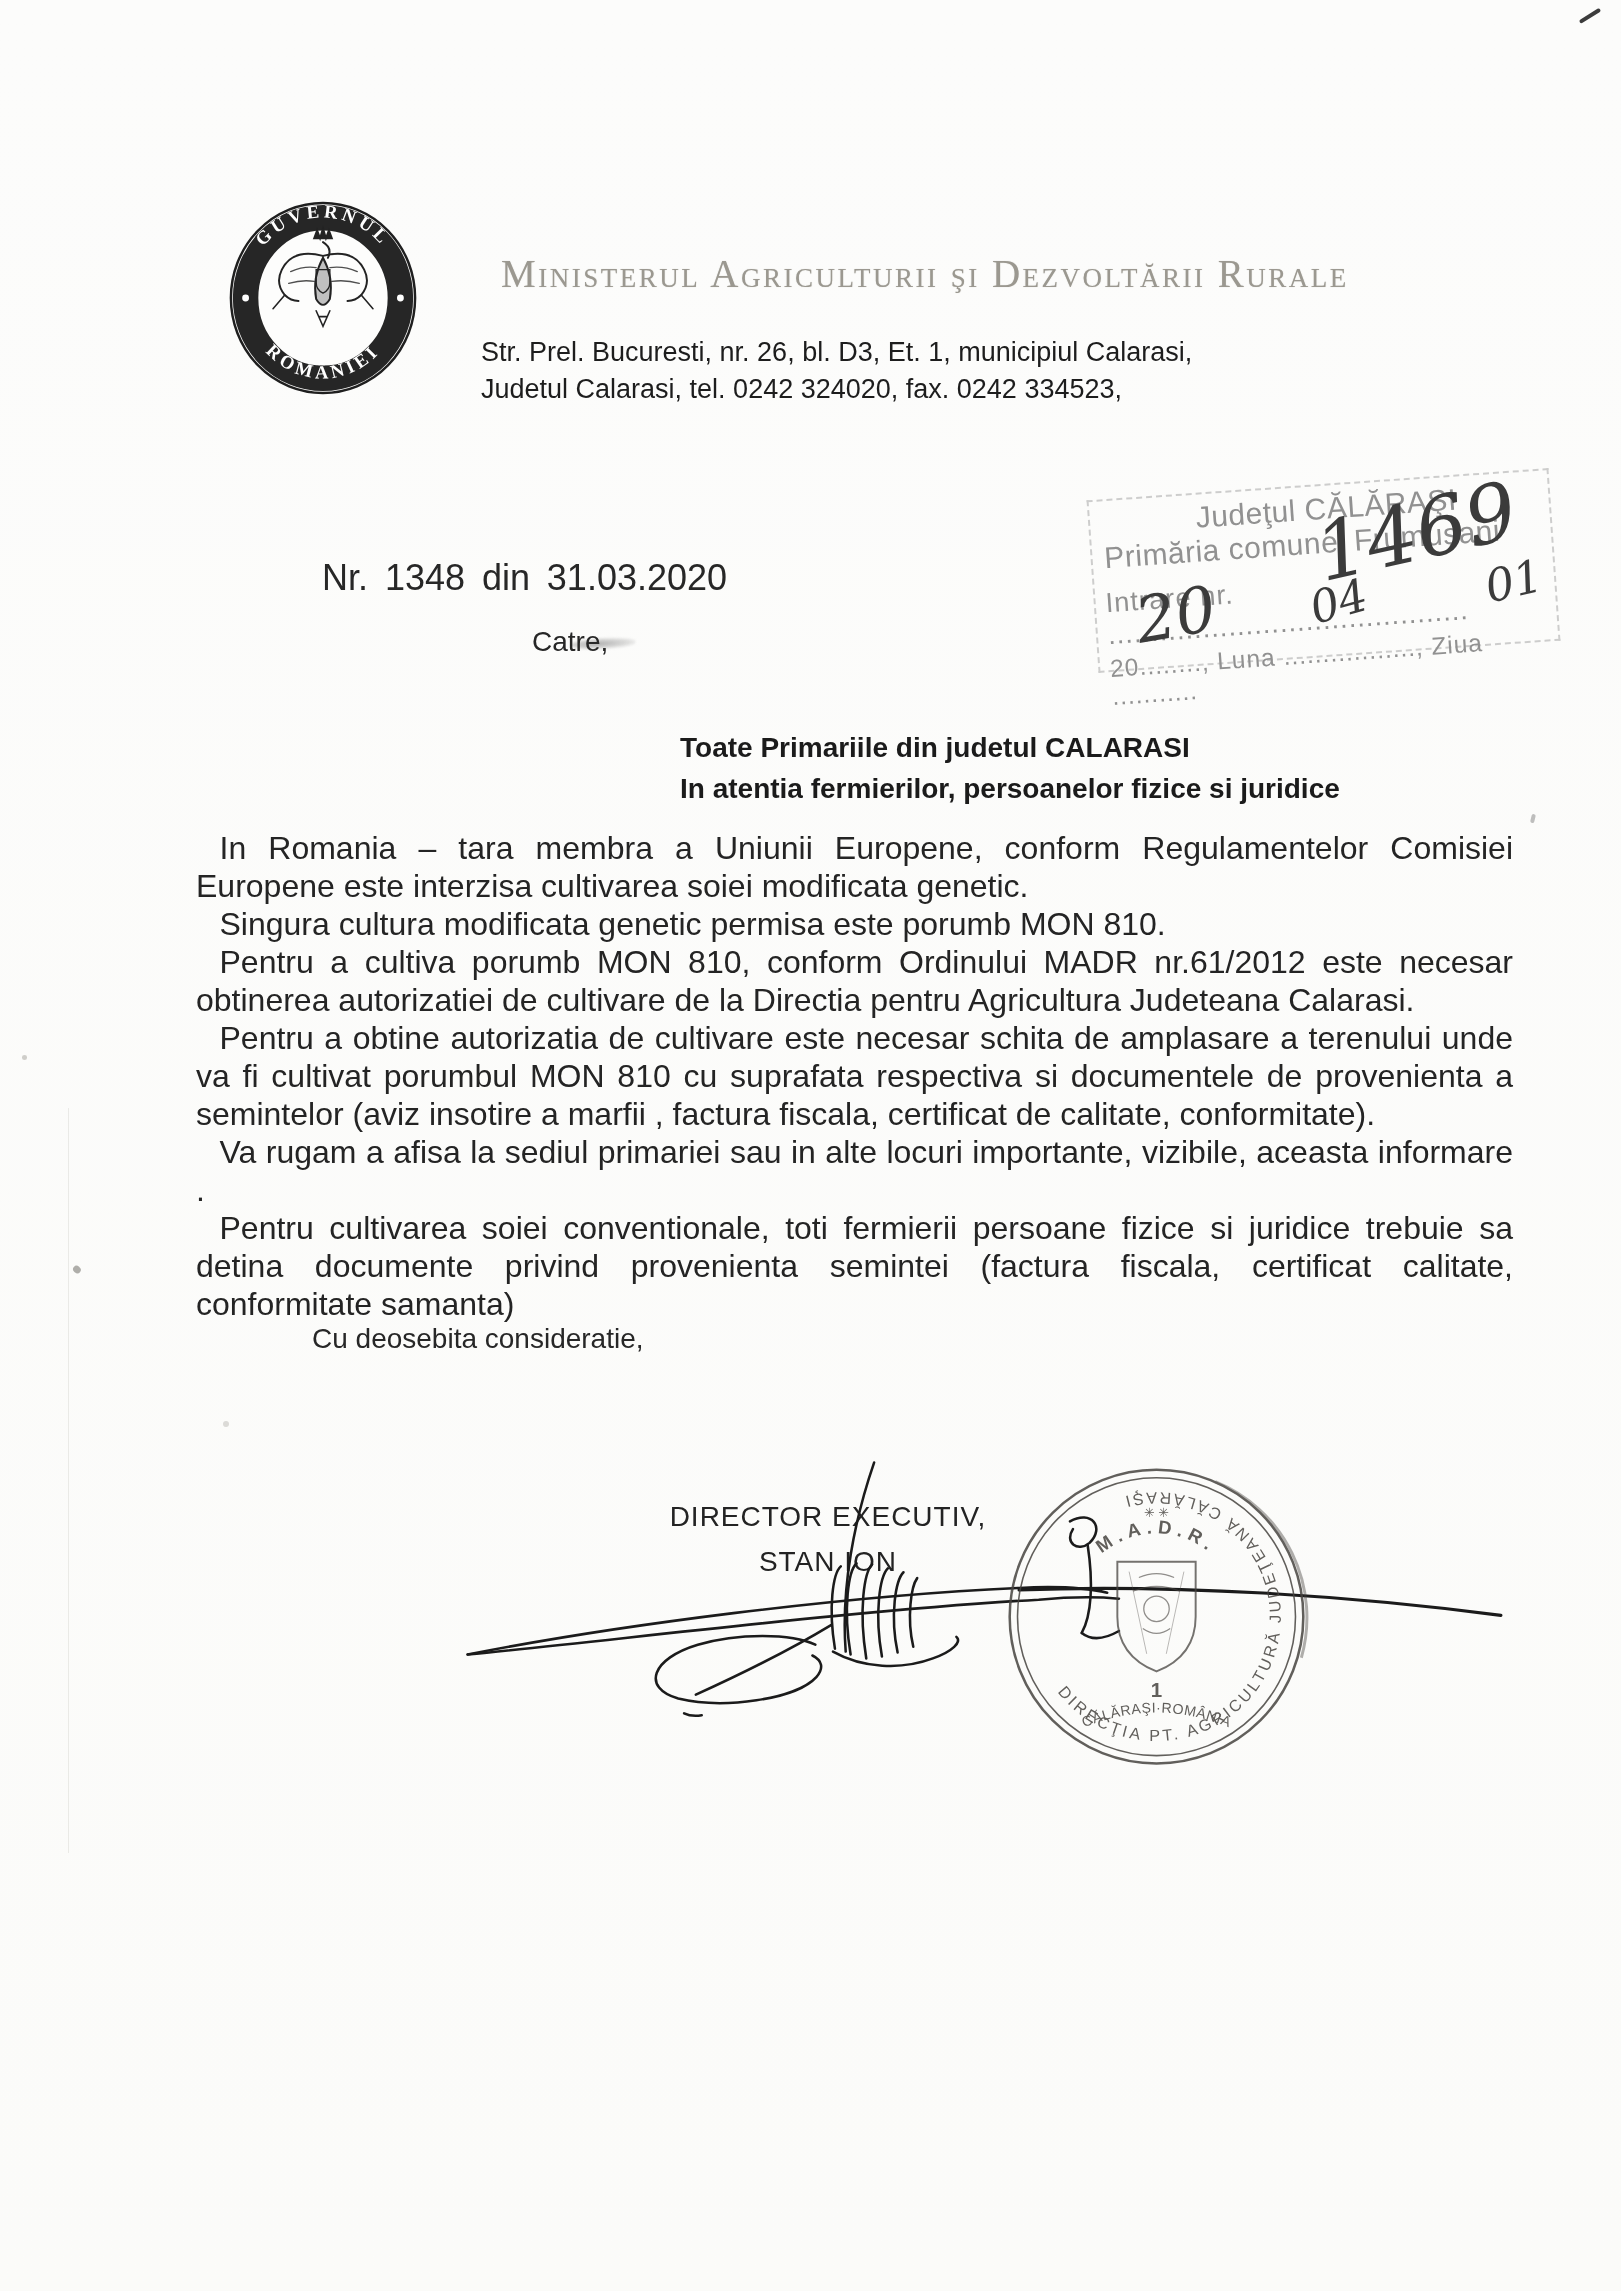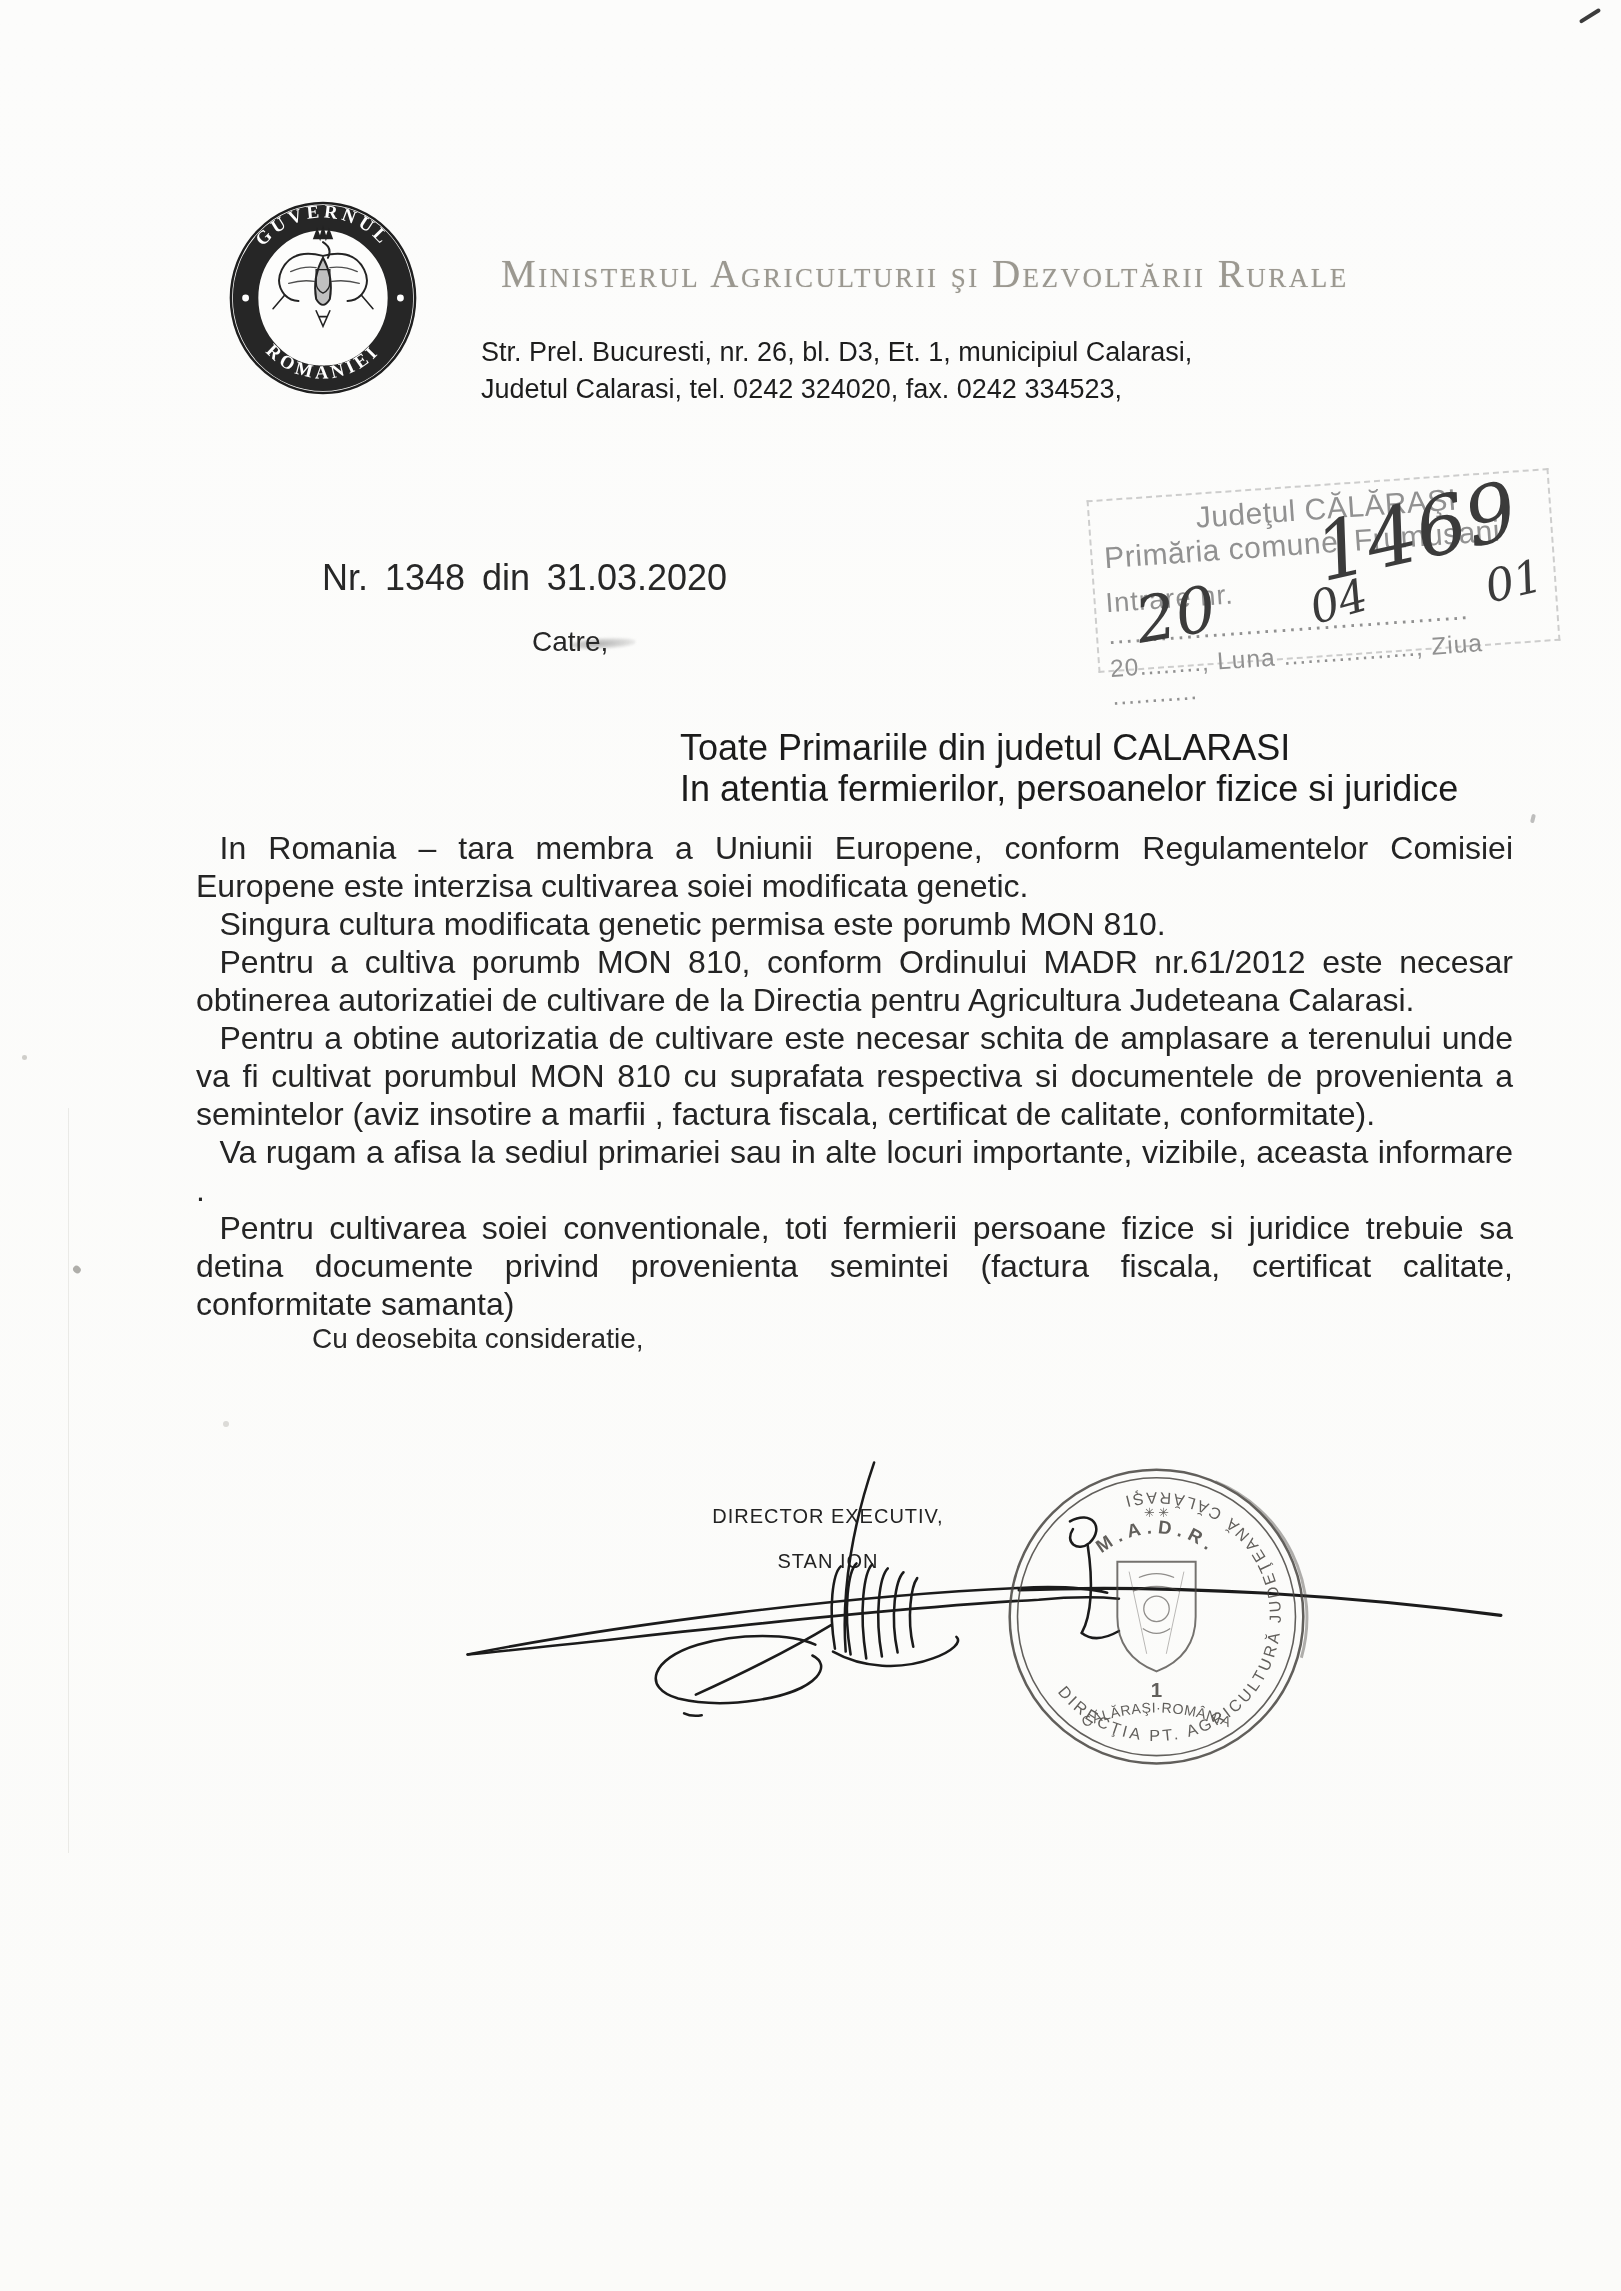--- a/index.html
+++ b/index.html
@@ -54,33 +54,33 @@
   
   .ref-number { position:absolute; left:322px; top:557px; font-size:36px; color:#272727; word-spacing:6.9px; }
   .smudge {
     position:absolute; left:571px; top:638px; width:65px; height:10.8px;
     background:radial-gradient(ellipse at 40% 50%, rgba(110,110,110,.55), rgba(140,140,140,.25) 60%, transparent 85%);
     border-radius:50%; transform:rotate(-3deg); filter:blur(0.8px);
   }
   .salutation { position:absolute; left:532px; top:626px; font-size:28px; color:#272727; }
 
   
-  .addressee { position:absolute; left:680px; top:727px; font-size:36px; font-weight:400; line-height:41px; color:#1b1b1b; }
+  .addressee { position:absolute; left:680px; top:727px; font-size:28px; font-weight:700; line-height:41px; color:#1b1b1b; }
 
   
   .body-text {
     position:absolute; left:196px; top:829px; width:1317px;
     font-size:32px; line-height:38px; color:#242424;
     text-align:justify;
   }
   .body-text p { text-indent:23.5px; margin:0; }
 
   
   .closing { position:absolute; left:312px; top:1323px; font-size:28px; color:#272727; }
-  .sig-block { position:absolute; left:632px; top:1494px; width:392px; text-align:center; font-size:20px; letter-spacing:1px; color:#232323; line-height:45px; }
+  .sig-block { position:absolute; left:632px; top:1494px; width:392px; text-align:center; font-size:28px; letter-spacing:1px; color:#232323; line-height:45px; }
   .signature-svg { position:absolute; left:372px; top:1441px; width:1157px; height:333px; }
   .round-stamp { position:absolute; left:992px; top:1462px; width:329px; height:323px; }
 
   
   .speck { position:absolute; border-radius:50%; }
   .speck-a { left:21.6px; top:1055px; width:5.9px; height:4.9px; background:#a9a7a2; opacity:.55; }
   .speck-b { left:73px; top:1266px; width:7.8px; height:6.9px; background:#8f8d88; opacity:.7; transform:rotate(40deg); }
   .speck-c { left:1531px; top:814px; width:3.9px; height:8.8px; background:#8a8a8a; opacity:.55; transform:rotate(14deg); border-radius:2px; }
   .speck-d { left:223px; top:1421px; width:5.9px; height:5.9px; background:#c6c4c0; opacity:.6; }
   .corner-mark { position:absolute; left:1578px; top:13.7px; width:23.5px; height:3.9px; background:#3c3c3c; border-radius:2px; transform:rotate(-32deg); }

